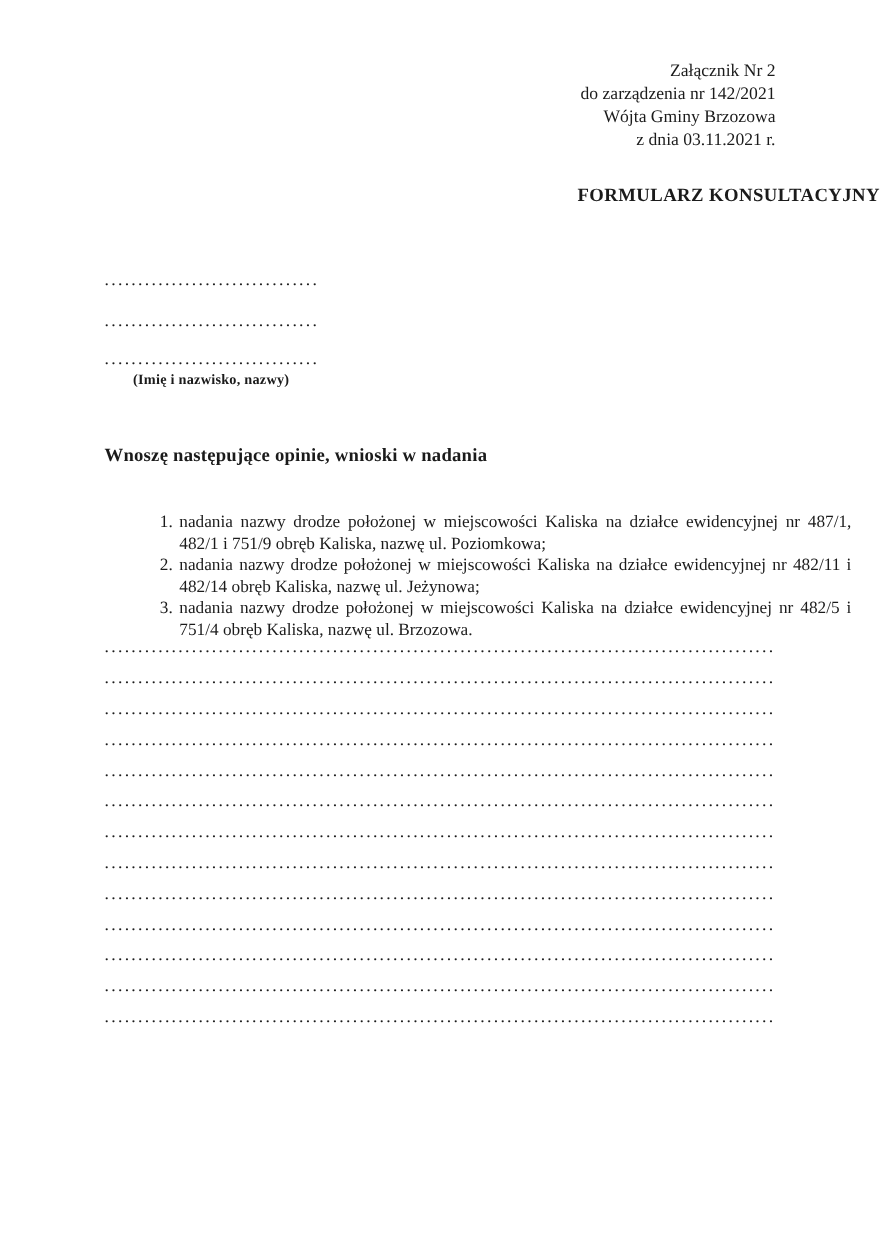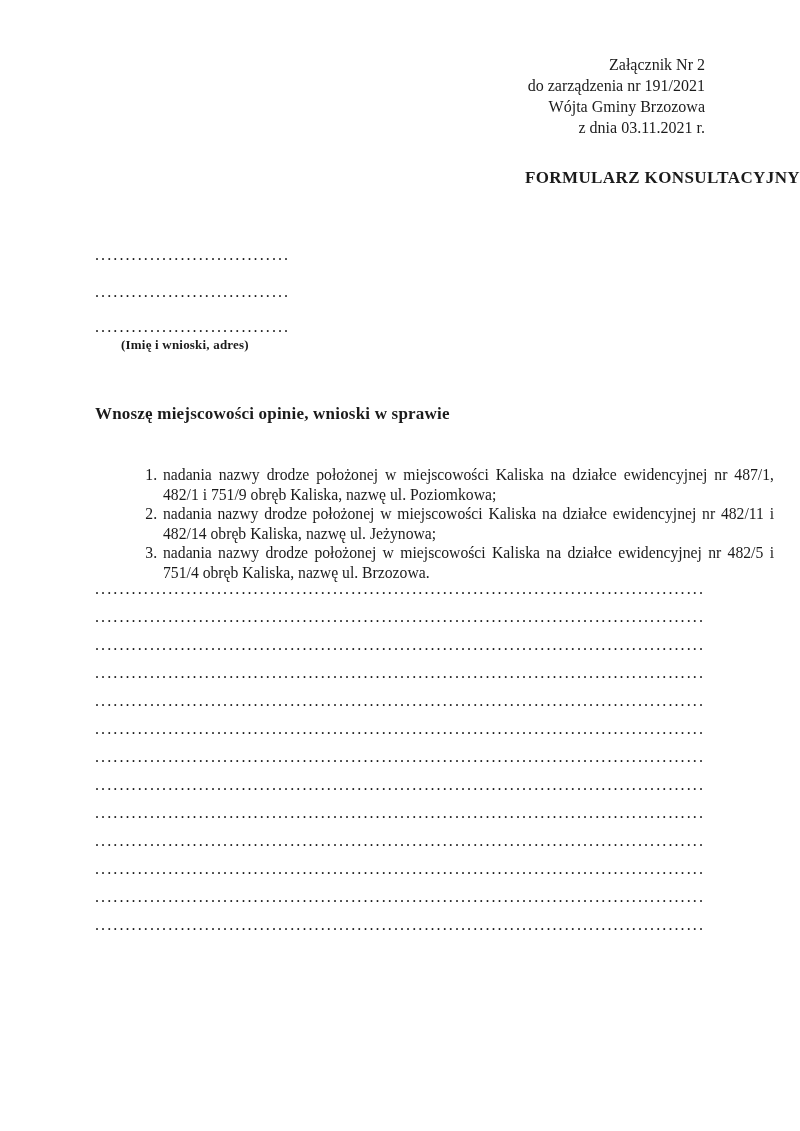--- a/index.html
+++ b/index.html
@@ -110,33 +110,33 @@
     letter-spacing: 0.3px;
   }
 </style>
 </head>
 <body>
 
 <div class="page">
 
   <div class="ref-block">
     <div>Załącznik Nr 2</div>
-    <div>do zarządzenia nr 191/2021</div>
+    <div>do zarządzenia nr 142/2021</div>
     <div>Wójta Gminy Brzozowa</div>
     <div>z dnia 03.11.2021 r.</div>
   </div>
 
   <div class="doc-title">FORMULARZ KONSULTACYJNY</div>
 
   <div class="name-line l1">................................</div>
   <div class="name-line l2">................................</div>
   <div class="name-line l3">................................</div>
-  <div class="name-label">(Imię i wnioski, adres)</div>
+  <div class="name-label">(Imię i nazwisko, nazwy)</div>
 
-  <div class="intro-heading">Wnoszę miejscowości opinie, wnioski w sprawie</div>
+  <div class="intro-heading">Wnoszę następujące opinie, wnioski w nadania</div>
 
   <ol class="request-list">
     <li>nadania nazwy drodze położonej w miejscowości Kaliska na działce ewidencyjnej nr 487/1, 482/1 i 751/9 obręb Kaliska, nazwę ul. Poziomkowa;</li>
     <li>nadania nazwy drodze położonej w miejscowości Kaliska na działce ewidencyjnej nr 482/11 i 482/14 obręb Kaliska, nazwę ul. Jeżynowa;</li>
     <li>nadania nazwy drodze położonej w miejscowości Kaliska na działce ewidencyjnej nr 482/5 i 751/4 obręb Kaliska, nazwę ul. Brzozowa.</li>
   </ol>
 
   <div class="response-block">
     <div class="resp-line">....................................................................................................</div>
     <div class="resp-line">....................................................................................................</div>

